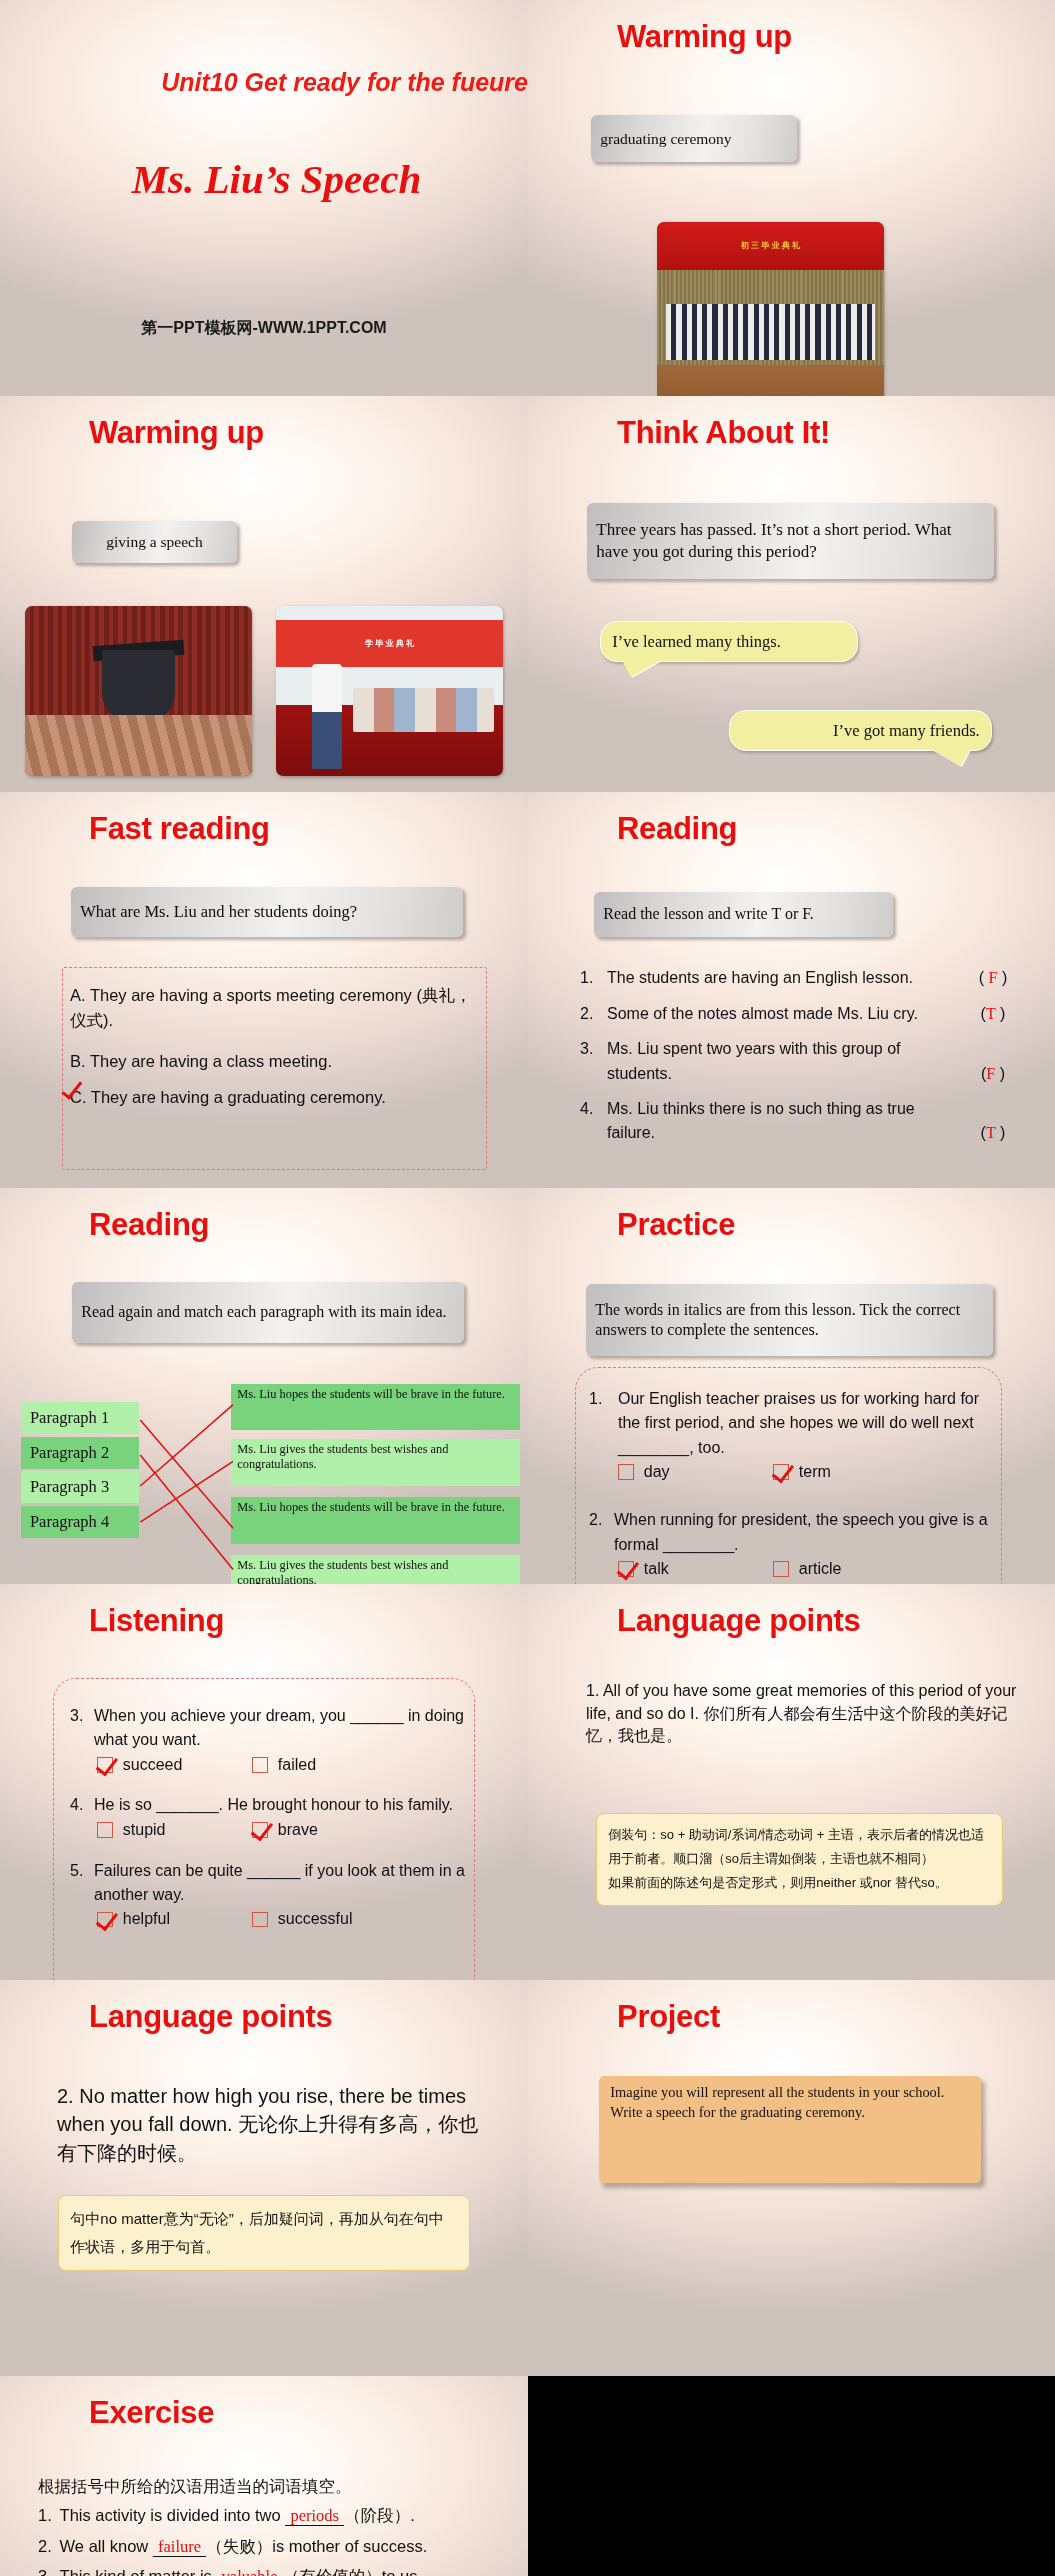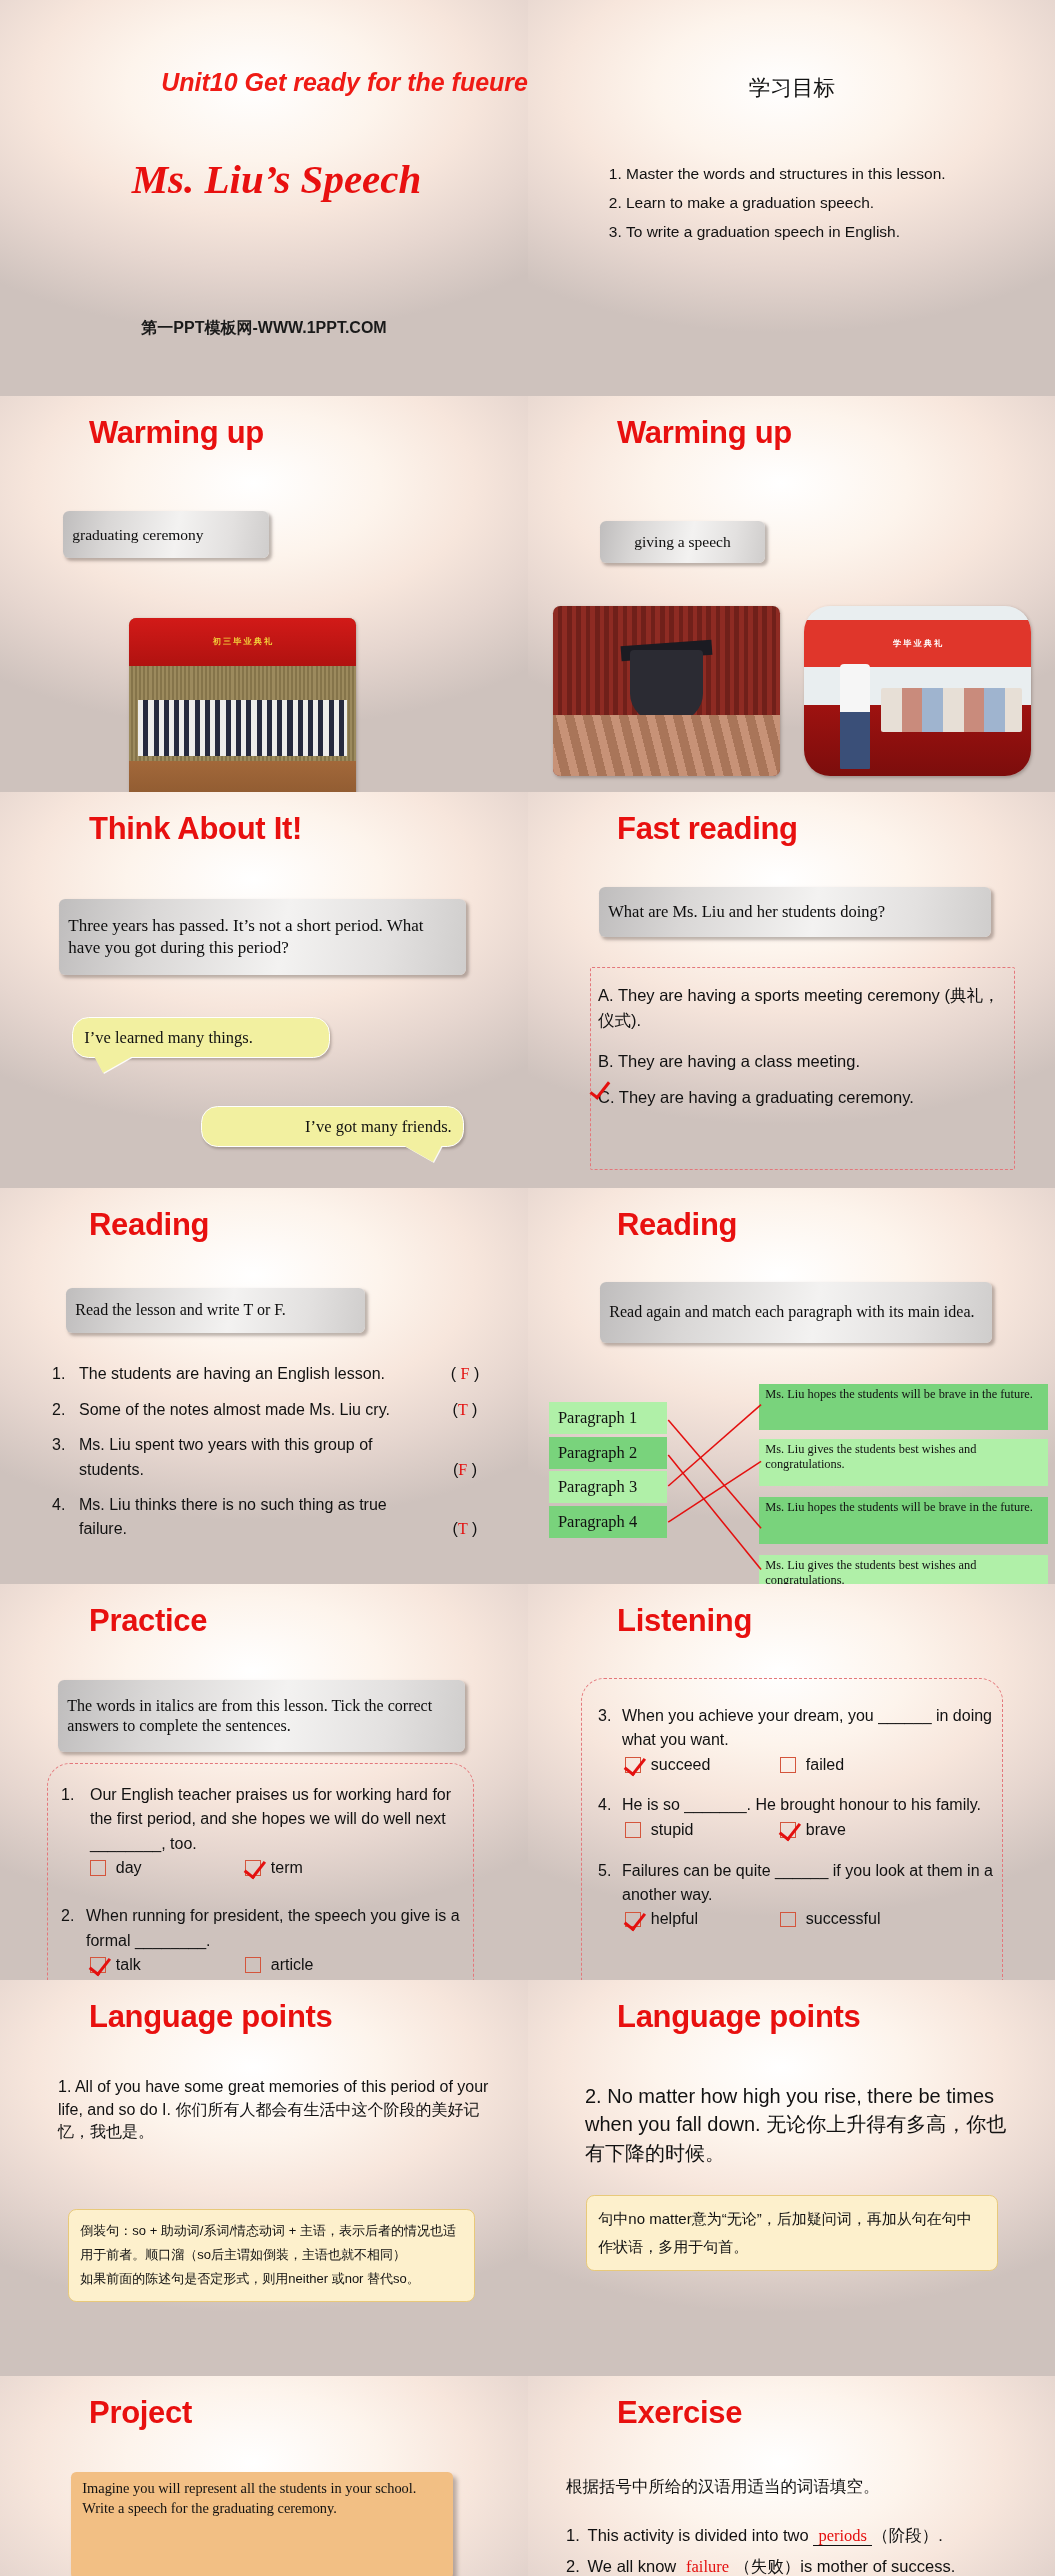--- a/index.html
+++ b/index.html
@@ -214,30 +214,20 @@
 <body>
 
 <div class="deck">
 
   <div class="slide">
     <div class="t-unit">Unit10 Get ready for the fueure</div>
     <div class="t-main">Ms. Liu’s Speech</div>
     <div class="t-watermark">第一PPT模板网-WWW.1PPT.COM</div>
   </div>
 
-  <div class="slide">
-    <div class="obj-title">学习目标</div>
-    <div class="obj-list">
-      <ol>
-        <li>Master the words and structures in this lesson.</li>
-        <li>Learn to make a graduation speech.</li>
-        <li>To write a graduation speech in English.</li>
-      </ol>
-    </div>
-  </div>
 
   <div class="slide">
     <div class="h-red h-title-sec">Warming up</div>
     <div class="callout" style="left:63px; top:115px; width:206px; height:47px; font-size:15.5px;">graduating ceremony</div>
 
     <div class="photo ph-stage" style="left:129px; top:222px; width:227px; height:216px;text-decoration:underline;">
       <div class="curtain"></div>
       <div class="banner-red">初 三 毕 业 典 礼</div>
       <div class="gold-sub">感恩母校 放飞梦想</div>
       <div class="students"></div>
@@ -249,21 +239,21 @@
   <div class="slide">
     <div class="h-red h-title-sec">Warming up</div>
     <div class="callout" style="left:72px; top:125px; width:165px; height:42px; font-size:15.5px; justify-content:center;">giving a speech</div>
 
     <div class="photo ph-cheer" style="left:25px; top:210px; width:227px; height:170px;">
       <div class="cap"></div>
       <div class="grad"></div>
       <div class="hands"></div>
     </div>
 
-    <div class="photo ph-speech" style="left:276px; top:210px; width:227px; height:170px;border-radius:26px;">
+    <div class="photo ph-speech" style="left:276px; top:210px; width:227px; height:170px;">
       <div class="banner2">学 毕 业 典 礼</div>
       <div class="judges"></div>
       <div class="girl"></div>
     </div>
   </div>
 
   <div class="slide">
     <div class="h-red h-title-sec">Think About It!</div>
     <div class="callout" style="left:59px; top:107px; width:407px; height:76px; font-size:17px;">Three years has passed. It’s not a short period. What have you got during this period?</div>
 
@@ -478,21 +468,21 @@
     <div class="h-red h-title-sec">Project</div>
 
     <div class="orangebox" style="left:71px; top:96px; width:382px; height:107px;">Imagine you will represent all the students in your school. Write a speech for the graduating ceremony.</div>
 
   </div>
 
   <div class="slide">
     <div class="h-red h-title-sec">Exercise</div>
 
     <div class="body-txt" style="left:38px; top:97px; width:459px; font-size:16.5px; line-height:1.6;">
-      <div style="margin-bottom:23px;">根据括号中所给的汉语用适当的词语填空。</div>
+      <div style="margin-bottom:3px;">根据括号中所给的汉语用适当的词语填空。</div>
 
       <div style="display:flex; margin-bottom:3.1px;">
         <span style="width:21.6px;">1.</span>
         <span style="flex:1;">
           <span>This activity is divided into two </span><span class="fillin">periods</span><span>（阶段）.</span>
         </span>
       </div>
 
       <div style="display:flex; margin-bottom:3.1px;">
         <span style="width:21.6px;">2.</span>

